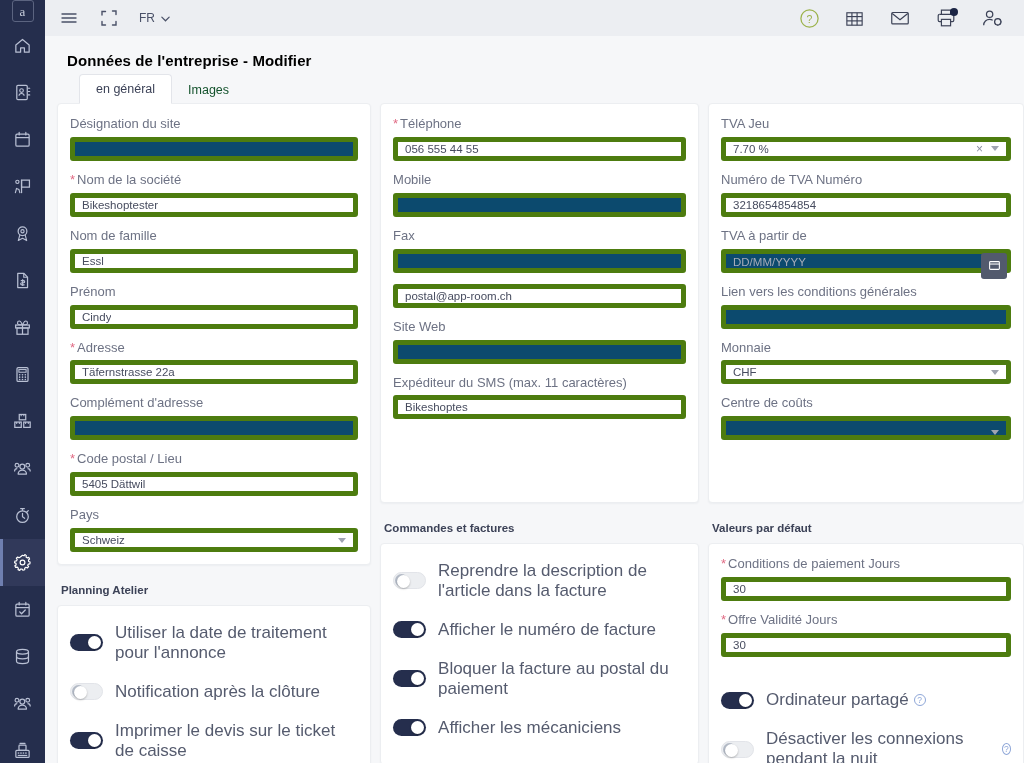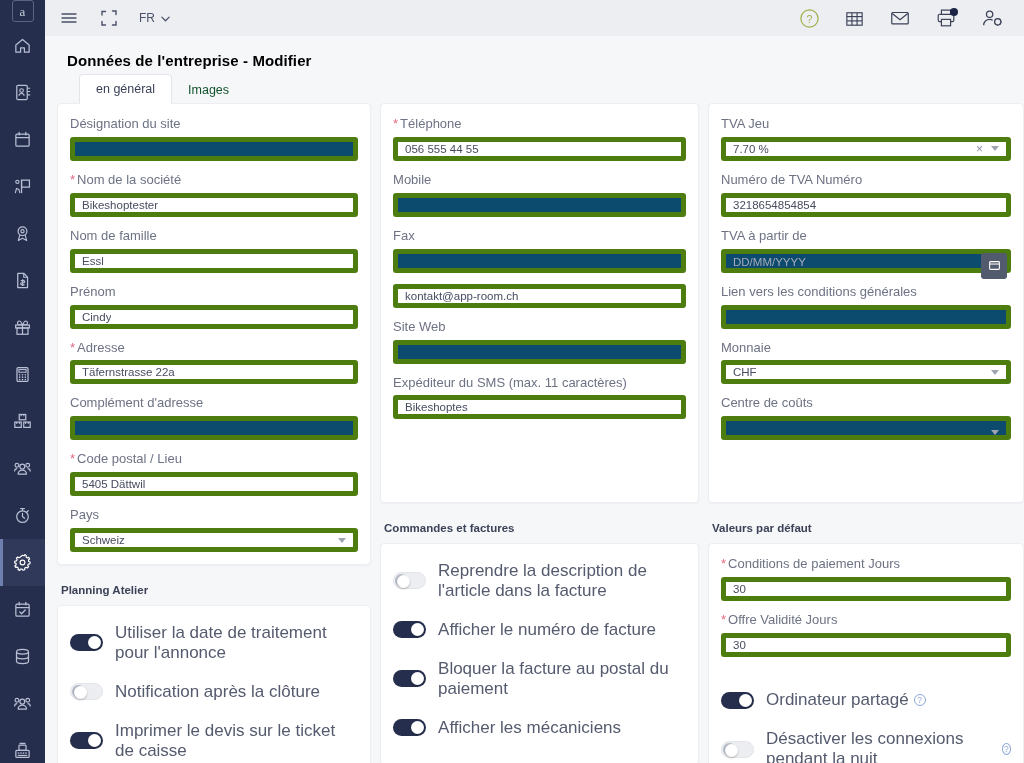--- a/index.html
+++ b/index.html
@@ -568,21 +568,21 @@
               </div>
             </div>
             <div class="field">
               <div class="flabel"><span>Fax</span></div>
               <div class="ctrl empty">
                 <span class="ph"></span>
               </div>
             </div>
             <div class="field">
               <div class="ctrl">
-                <span class="val">kontakt@app-room.ch</span>
+                <span class="val">postal@app-room.ch</span>
               </div>
             </div>
             <div class="field">
               <div class="flabel"><span>Site Web</span></div>
               <div class="ctrl empty">
                 <span class="ph"></span>
               </div>
             </div>
             <div class="field">
               <div class="flabel"><span>Expéditeur du SMS (max. 11 caractères)</span></div>

